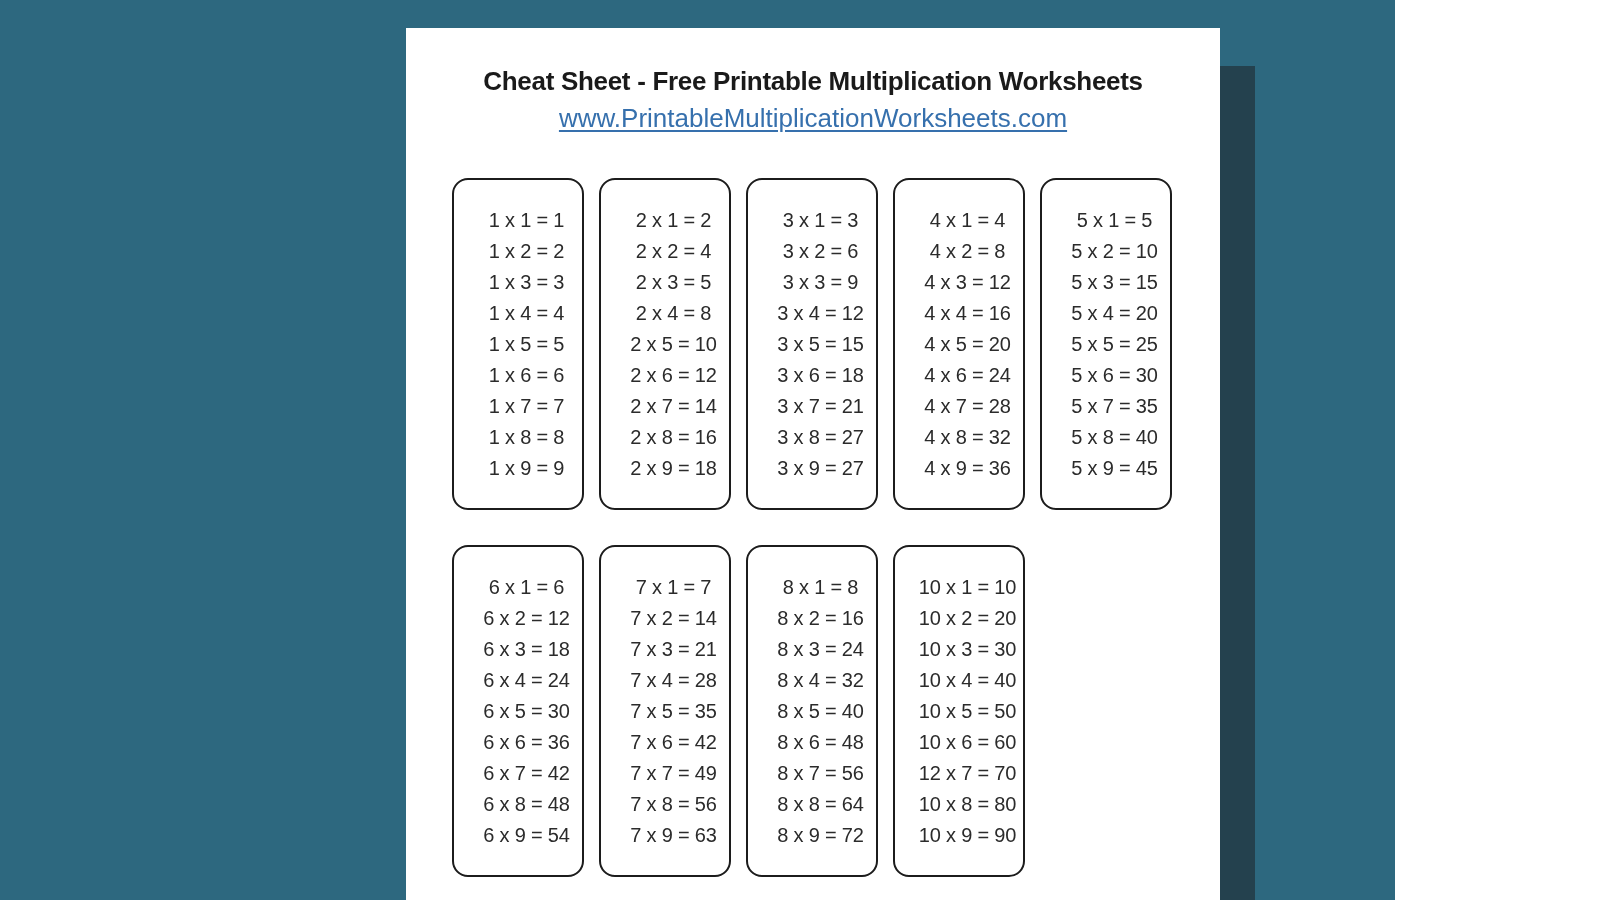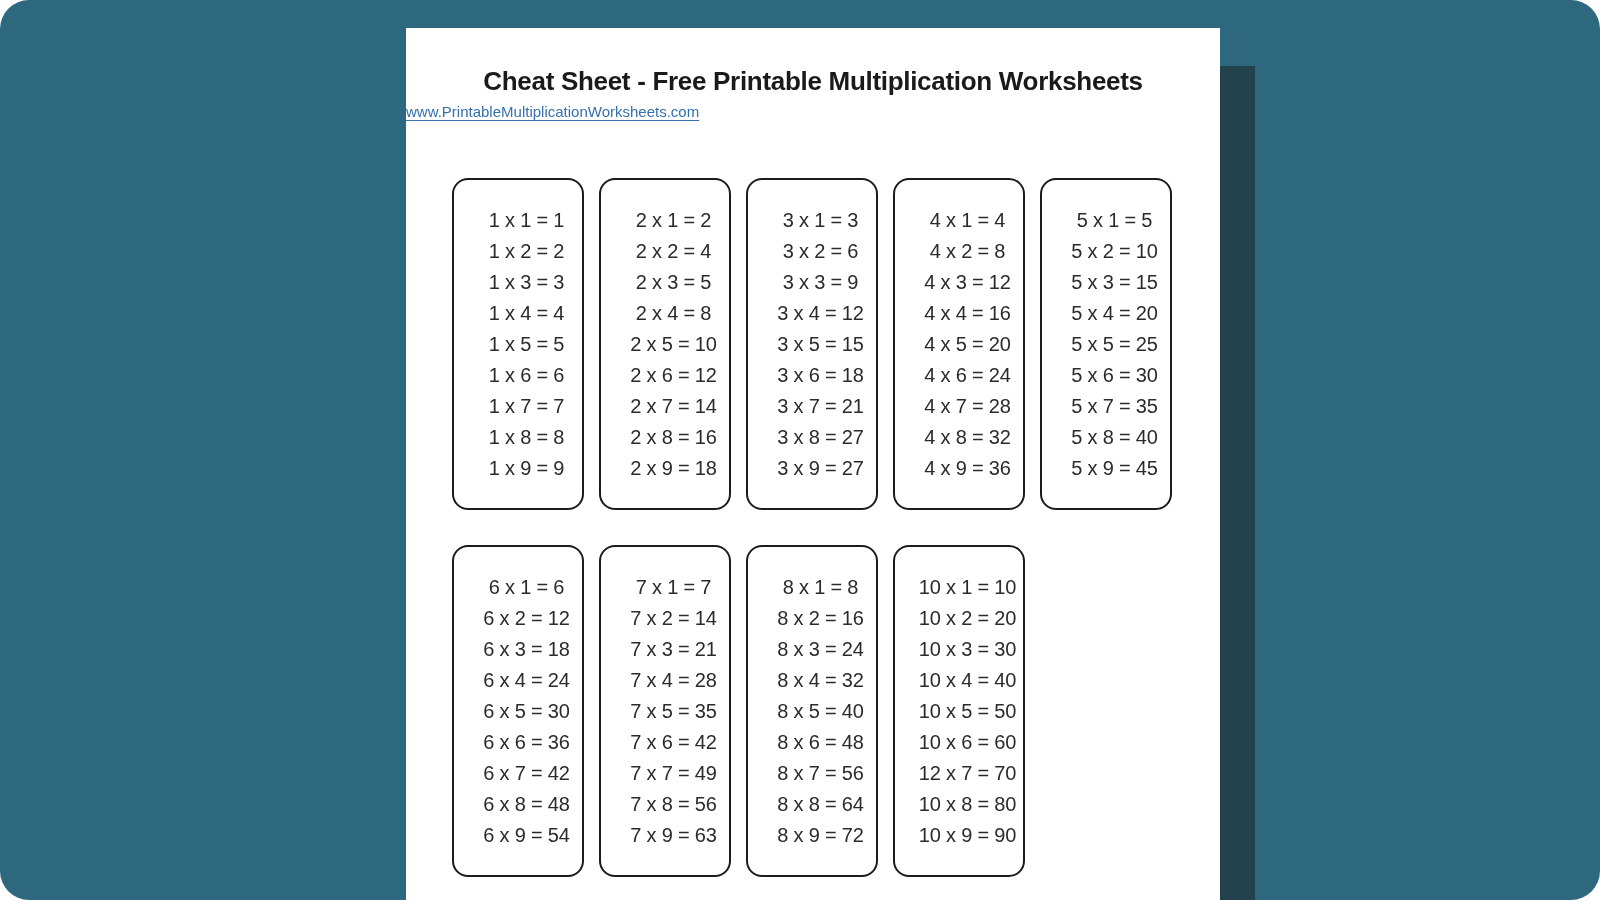--- a/index.html
+++ b/index.html
@@ -13,24 +13,23 @@
   }
   * { margin: 0; padding: 0; box-sizing: border-box; }
   html, body {
     width: 1600px;
     height: 900px;
     overflow: hidden;
     font-family: "Liberation Sans", sans-serif;
   }
   .backdrop {
     position: relative;
-    width: 1600px;
+    width: 1395px;
     height: 900px;
     background: var(--bg);
-    border-radius: 29px;
   }
   .page-shadow {
     position: absolute;
     left: 1220px;
     top: 66px;
     width: 35px;
     height: 834px;
     background: var(--shadow);
   }
   .page {
@@ -50,22 +49,22 @@
     font-size: 26px;
     font-weight: bold;
     letter-spacing: -0.3px;
     color: var(--ink);
   }
   .website-link {
     position: absolute;
     top: 75px;
     left: 0;
     width: 100%;
-    text-align: left;
-    font-size: 15px;
+    text-align: center;
+    font-size: 26px;
     color: var(--link);
     text-decoration: underline;
     text-underline-offset: 3px;
     cursor: pointer;
   }
   .tables-grid {
     position: absolute;
     left: 46px;
     top: 150px;
     display: grid;

